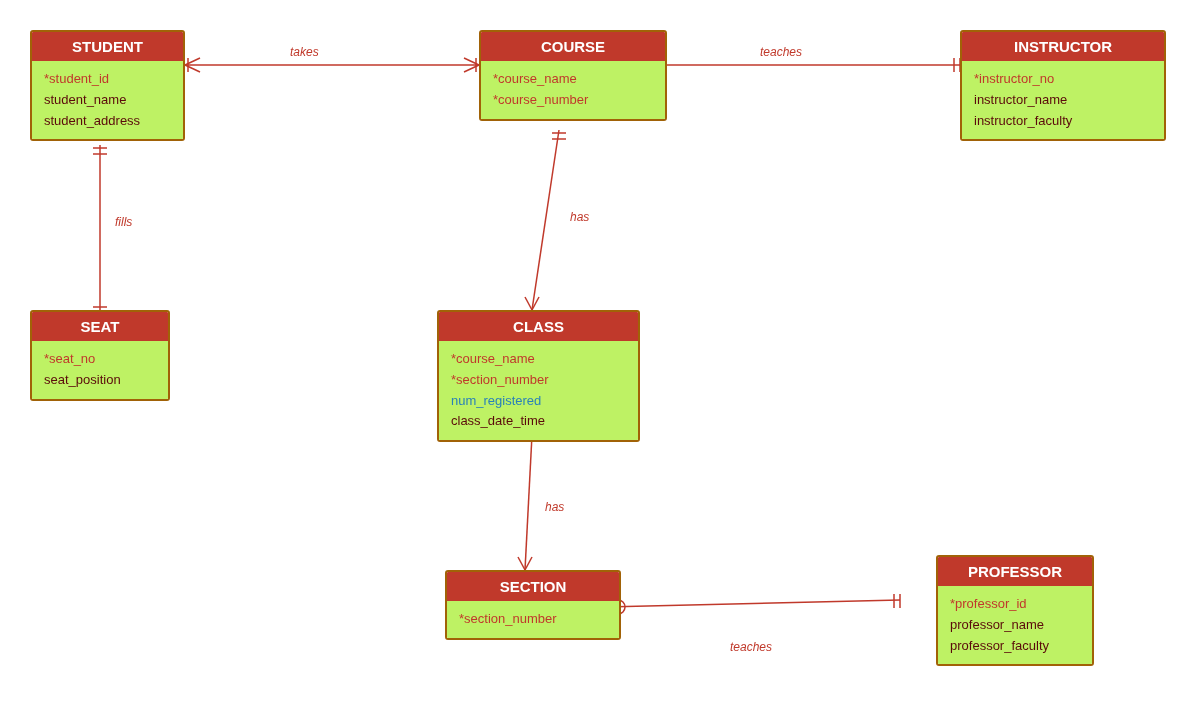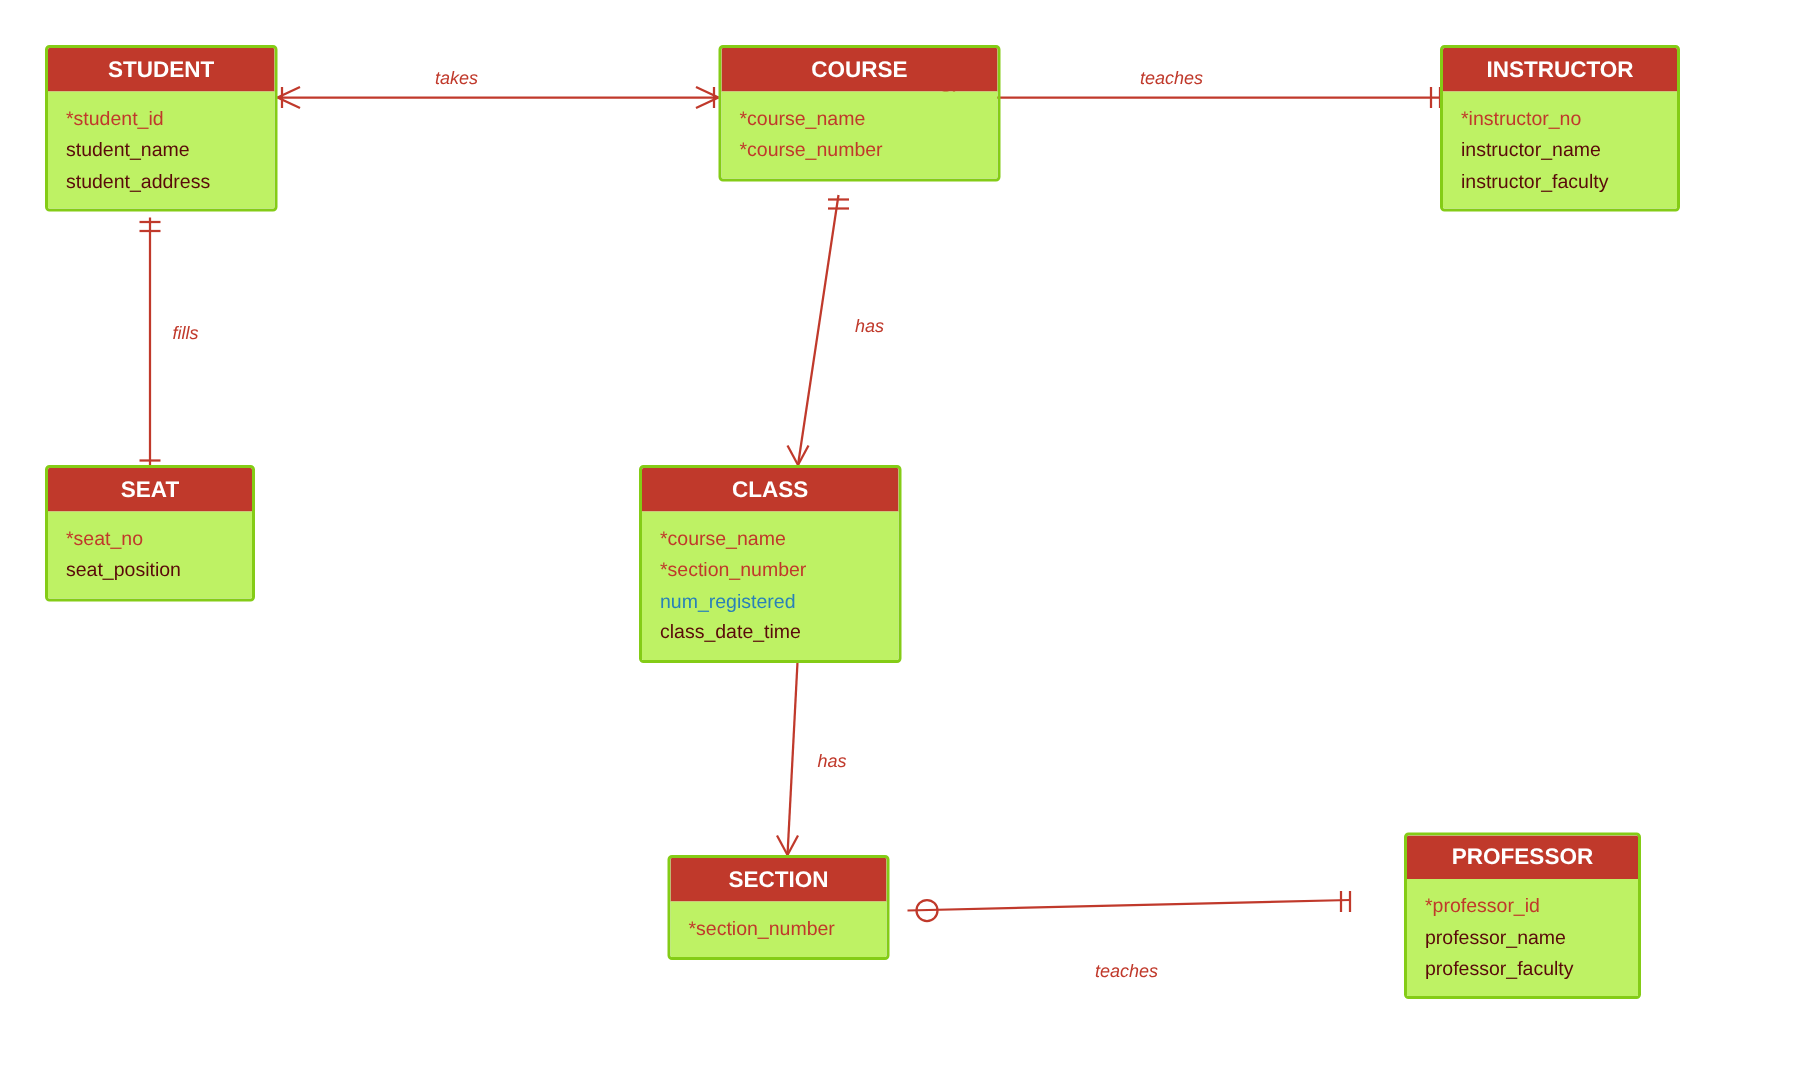--- a/index.html
+++ b/index.html
@@ -11,21 +11,21 @@
       overflow: hidden;
       position: relative;
     }
     .diagram {
       position: relative;
       width: 1201px;
       height: 724px;
     }
     .entity {
       position: absolute;
-      border: 2px solid #84cc16;
+      border: 2px solid #a16207;
       border-radius: 3px;
       overflow: hidden;
       min-width: 140px;
     }
     .entity-header {
       background: #c0392b;
       color: #fff;
       font-weight: bold;
       font-size: 15px;
       text-align: center;
@@ -137,48 +137,48 @@
   </div>
 
   <div class="entity" style="left:479px; top:30px; width:188px;">
     <div class="entity-header">COURSE</div>
     <div class="entity-body">
       <div class="pk">*course_name</div>
       <div class="pk">*course_number</div>
     </div>
   </div>
 
-  <div class="entity" style="left:960px; top:30px; width:160px;">
+  <div class="entity" style="left:960px; top:30px; width:206px;">
     <div class="entity-header">INSTRUCTOR</div>
     <div class="entity-body">
       <div class="pk">*instructor_no</div>
       <div>instructor_name</div>
       <div>instructor_faculty</div>
     </div>
   </div>
 
   <div class="entity" style="left:30px; top:310px; width:140px;">
     <div class="entity-header">SEAT</div>
     <div class="entity-body">
       <div class="pk">*seat_no</div>
       <div>seat_position</div>
     </div>
   </div>
 
-  <div class="entity" style="left:426px; top:310px; width:175px;">
+  <div class="entity" style="left:437px; top:310px; width:203px;">
     <div class="entity-header">CLASS</div>
     <div class="entity-body">
       <div class="pk">*course_name</div>
       <div class="pk">*section_number</div>
       <div class="fk">num_registered</div>
       <div>class_date_time</div>
     </div>
   </div>
 
-  <div class="entity" style="left:445px; top:570px; width:148px;">
+  <div class="entity" style="left:445px; top:570px; width:176px;">
     <div class="entity-header">SECTION</div>
     <div class="entity-body">
       <div class="pk">*section_number</div>
     </div>
   </div>
 
   <div class="entity" style="left:936px; top:555px; width:158px;">
     <div class="entity-header">PROFESSOR</div>
     <div class="entity-body">
       <div class="pk">*professor_id</div>

